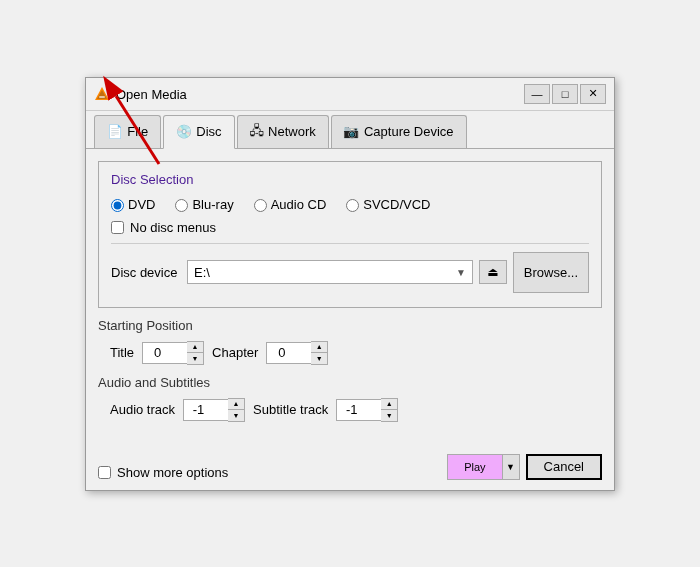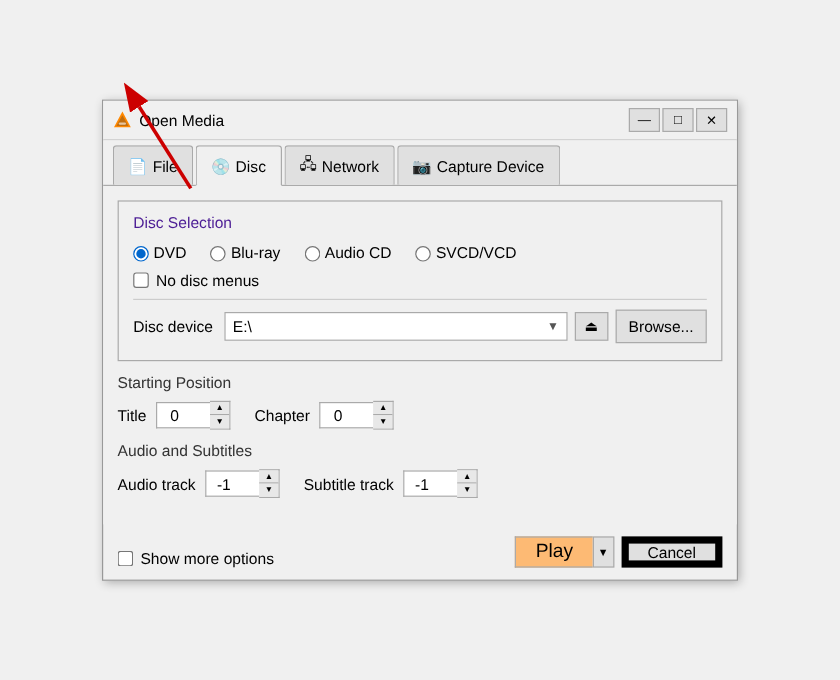--- a/index.html
+++ b/index.html
@@ -156,40 +156,41 @@
       height: 24px;
       background: #e0e0e0;
       border: 1px solid #aaa;
       display: flex;
       align-items: center;
       justify-content: center;
       cursor: pointer;
       font-size: 12px;
     }
     .browse-btn {
-      height: 28px;
+      height: 41px;
       padding: 0 10px;
       background: #e0e0e0;
       border: 1px solid #aaa;
       cursor: pointer;
       font-size: 13px;
     }
 
     .sub-section {
       margin-bottom: 10px;
     }
     .sub-section-label {
       font-size: 13px;
       color: #333;
       margin-bottom: 8px;
     }
     .fields-row {
       display: flex;
       align-items: flex-end;
-      gap: 20px;
+      gap: 8px;
+      margin-left: 12px;
     }
     .field-group {
       display: flex;
       align-items: center;
       gap: 8px;
     }
     .field-label {
       font-size: 13px;
     }
     .spinner {
@@ -238,42 +239,42 @@
       gap: 6px;
     }
     .bottom-buttons {
       display: flex;
       gap: 0;
       align-items: center;
     }
     .play-btn {
       height: 26px;
       padding: 0 16px;
-      background: #fdba74;
-      border: 1px solid #aaa;
-      cursor: pointer;
-      font-size: 16px;
+      background: #f0abfc;
+      border: 1px solid #aaa;
+      cursor: pointer;
+      font-size: 11px;
       border-right: none;
     }
     .play-dropdown-btn {
       height: 26px;
       width: 18px;
       background: #e0e0e0;
       border: 1px solid #aaa;
       cursor: pointer;
       font-size: 9px;
       display: flex;
       align-items: center;
       justify-content: center;
     }
     .cancel-btn {
       height: 26px;
       padding: 0 16px;
       background: #e0e0e0;
-      border: 6px solid #000000;
+      border: 2px solid #000000;
       cursor: pointer;
       font-size: 13px;
       margin-left: 6px;
     }
 
     .vlc-icon {
       width: 16px;
       height: 16px;
     }
   </style>

